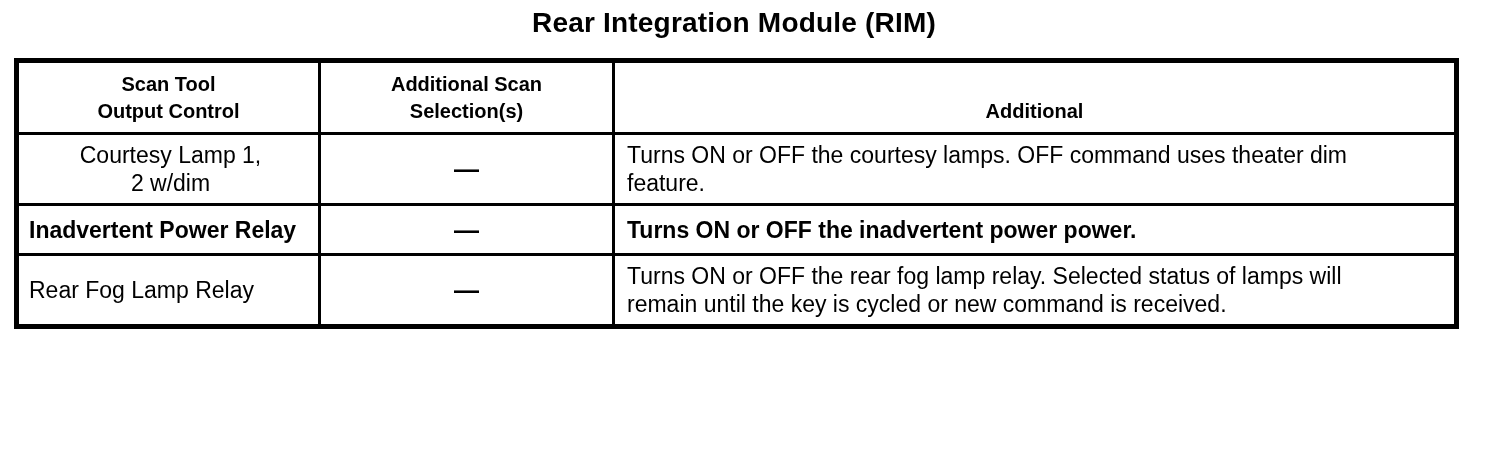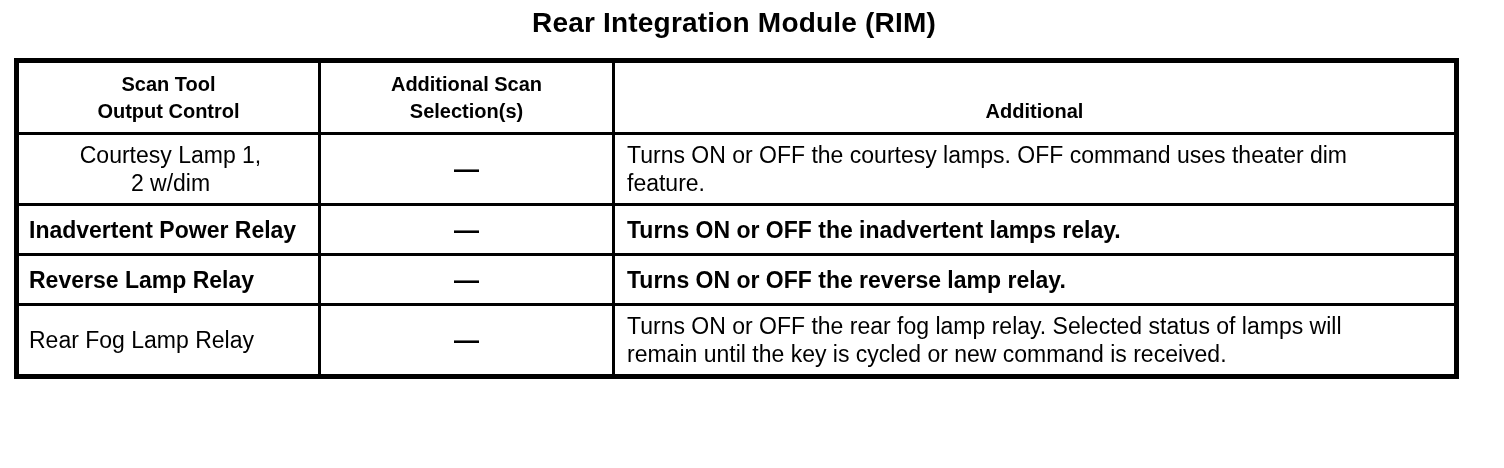--- a/index.html
+++ b/index.html
@@ -103,26 +103,21 @@
         <tr class="h2line">
     <td class="col-control center">Courtesy Lamp 1,
 2 w/dim</td>
     <td class="col-menu">—</td>
     <td class="col-desc">Turns ON or OFF the courtesy lamps. OFF command uses theater dim
 feature.</td>
   </tr>
         <tr class="h1line">
     <td class="col-control">Inadvertent Power Relay</td>
     <td class="col-menu">—</td>
-    <td class="col-desc">Turns ON or OFF the inadvertent lamps relay.</td>
-  </tr>
-        <tr class="h1line">
-    <td class="col-control">Reverse Lamp Relay</td>
-    <td class="col-menu">—</td>
-    <td class="col-desc">Turns ON or OFF the reverse lamp relay.</td>
+    <td class="col-desc">Turns ON or OFF the inadvertent power power.</td>
   </tr>
         <tr class="h2line">
     <td class="col-control">Rear Fog Lamp Relay</td>
     <td class="col-menu">—</td>
     <td class="col-desc">Turns ON or OFF the rear fog lamp relay. Selected status of lamps will
 remain until the key is cycled or new command is received.</td>
   </tr>
       </tbody>
   </table>
 </div>

